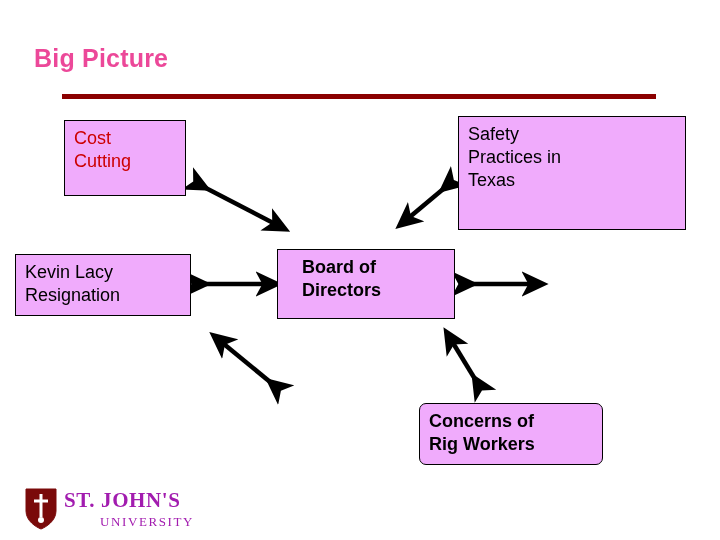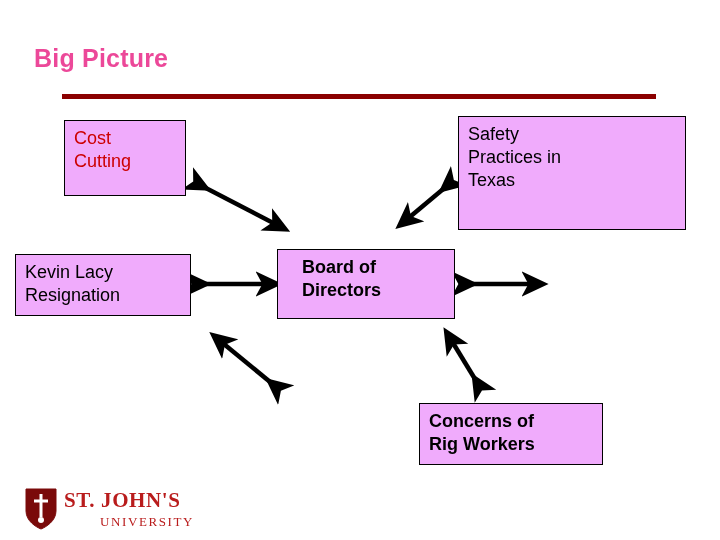--- a/index.html
+++ b/index.html
@@ -70,21 +70,21 @@
     position: absolute;
     left: 6px;
     top: 0px;
     width: 34px;
     height: 44px;
   }
   #logo .wordmark {
     position: absolute;
     left: 46px;
     top: 3px;
-    color: #b91c1c;
+    color: #a21caf;
   }
   #logo .stjohns {
     font-family: "Liberation Serif", serif;
     font-size: 21px;
     font-weight: bold;
     letter-spacing: 0.6px;
     line-height: 1;
   }
   #logo .university {
     font-family: "Liberation Serif", serif;
@@ -127,21 +127,21 @@
 Texas</div>
 
   <div class="node" style="left:15px; top:254px; width:176px; height:62px;">Kevin Lacy
 Resignation</div>
 
   <div class="node" style="left:277px; top:249px; width:178px; height:70px; font-weight:bold;padding-left:24px;">Board of
 Directors</div>
 
 
 
-  <div class="node" style="left:419px; top:403px; width:184px; height:62px; font-weight:bold;">Concerns of
+  <div class="node" style="left:419px; top:403px; width:184px; height:62px; font-weight:bold;border-radius:7px;">Concerns of
 Rig Workers</div>
 
   <div id="logo">
     <svg class="shield" viewBox="0 0 34 44">
       <path d="M2,2 L32,2 L32,24 C32,34 22,40 17,42 C12,40 2,34 2,24 Z" fill="#7a0a0a" stroke="#7a0a0a" stroke-width="1"></path>
       <path d="M17,7 L17,30 M10,14 L24,14" stroke="#ffffff" stroke-width="3" fill="none"></path>
       <circle cx="17" cy="33" r="3" fill="#ffffff"></circle>
     </svg>
     <div class="wordmark">
       <div class="stjohns">ST. JOHN'S</div>

